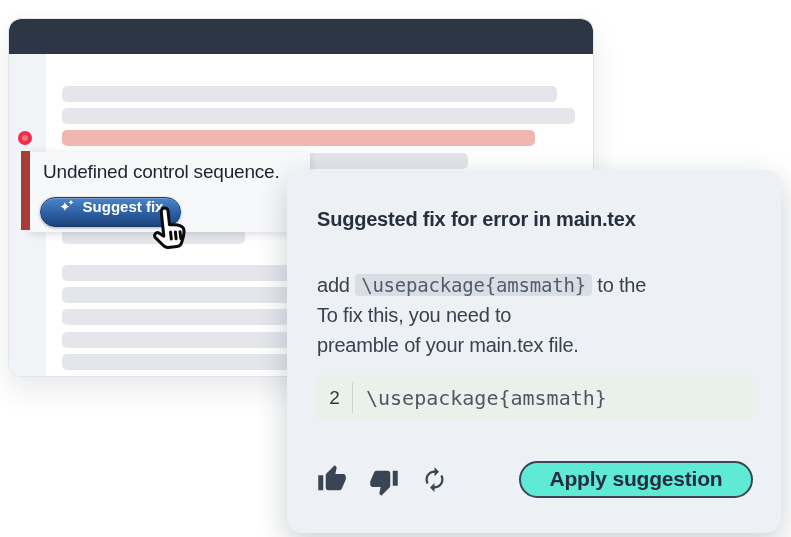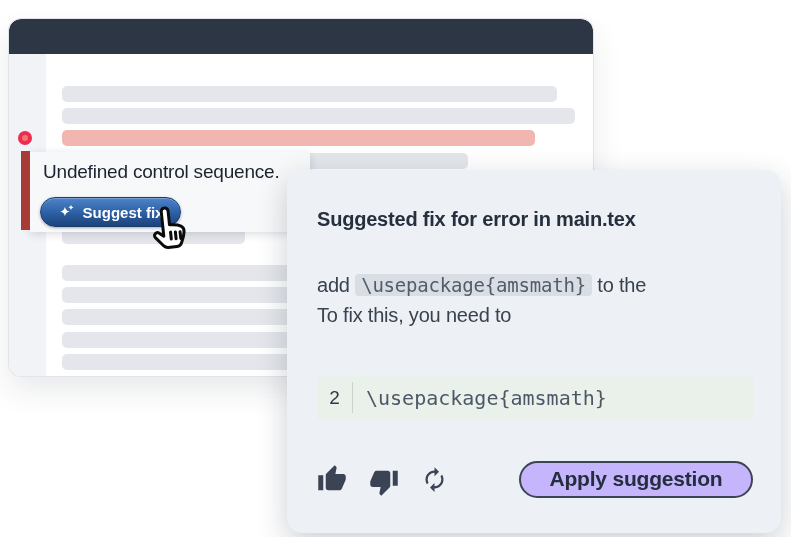--- a/index.html
+++ b/index.html
@@ -49,21 +49,21 @@
   }
   .error-message {
     position:absolute; left:13px; top:9px;
     font-size:19px; color:#1b2230; letter-spacing:-0.2px;
   }
   .suggest-fix-btn {
     position:absolute; left:10px; top:45px; width:141px; height:30px;
     border:1px solid #173d70; border-radius:15px;
     background:linear-gradient(180deg,#4d84ca 0%,#2c5ea2 55%,#1d4379 100%);
     box-shadow:inset 0 1px 0 rgba(255,255,255,0.25), 0 1px 3px rgba(10,25,50,0.35);
-    display:flex; align-items:center; justify-content:center; gap:7px;
+    display:flex; justify-content:center; gap:7px;
     color:#ffffff; font-size:15px; font-weight:bold; cursor:pointer;
   }
 
   
   .cursor-hand { position:absolute; left:148px; top:193px; z-index:8; transform:rotate(-6deg); }
 
   
   .suggestion-card {
     position:absolute; left:287px; top:158px; width:494px; height:363px;
     background:#edf0f4; border-radius:15px;
@@ -100,21 +100,21 @@
   }
   .card-footer {
     position:absolute; left:30px; top:284px; width:436px; height:50px;
     display:flex; align-items:center;
   }
   .feedback-icons { display:flex; align-items:center; gap:22px; color:#3a4454; }
   .icon-btn { cursor:pointer; display:flex; align-items:center; }
   .thumb-down-btn { margin-top:6px; }
   .apply-btn {
     margin-left:auto; width:234px; height:37px;
-    background:#c4b5fd; border:2px solid #3b4555; border-radius:26px;
+    background:#5eead4; border:2px solid #3b4555; border-radius:26px;
     font-family:"Liberation Sans",sans-serif;
     font-size:21px; font-weight:bold; color:#242e3e; letter-spacing:-0.2px;
     cursor:pointer;
   }
 </style>
 </head>
 <body>
 
 <div class="stage">
 
@@ -150,20 +150,21 @@
       <span>Suggest fix</span>
     </div>
   </div>
 
   <div class="suggestion-card">
     <div class="card-title">Suggested fix for error in main.tex</div>
 
     <div class="card-body">
       <div><span>add </span><span class="inline-code">\usepackage{amsmath}</span><span> to the</span></div>
       <div>To fix this, you need to</div>
+      <div>preamble of your main.tex file.</div>
     </div>
 
     <div class="code-block">
       <div class="code-line-no">2</div>
       <div class="code-divider"></div>
       <div class="code-text">\usepackage{amsmath}</div>
     </div>
 
     <div class="card-footer">
       <div class="feedback-icons">

